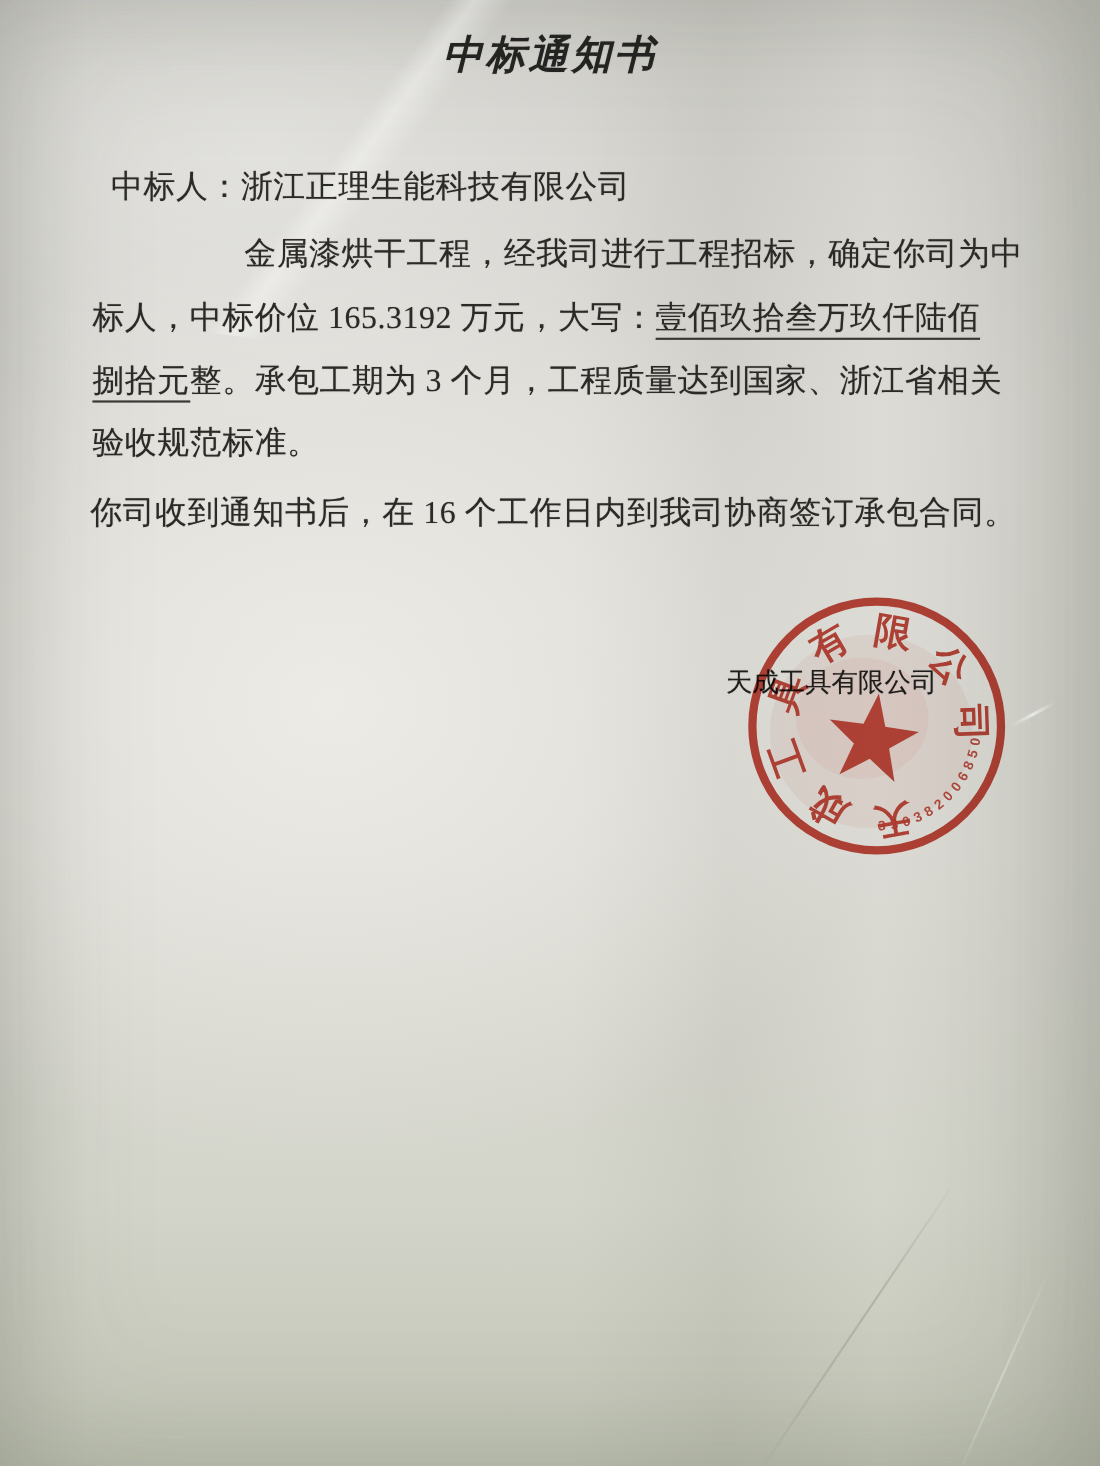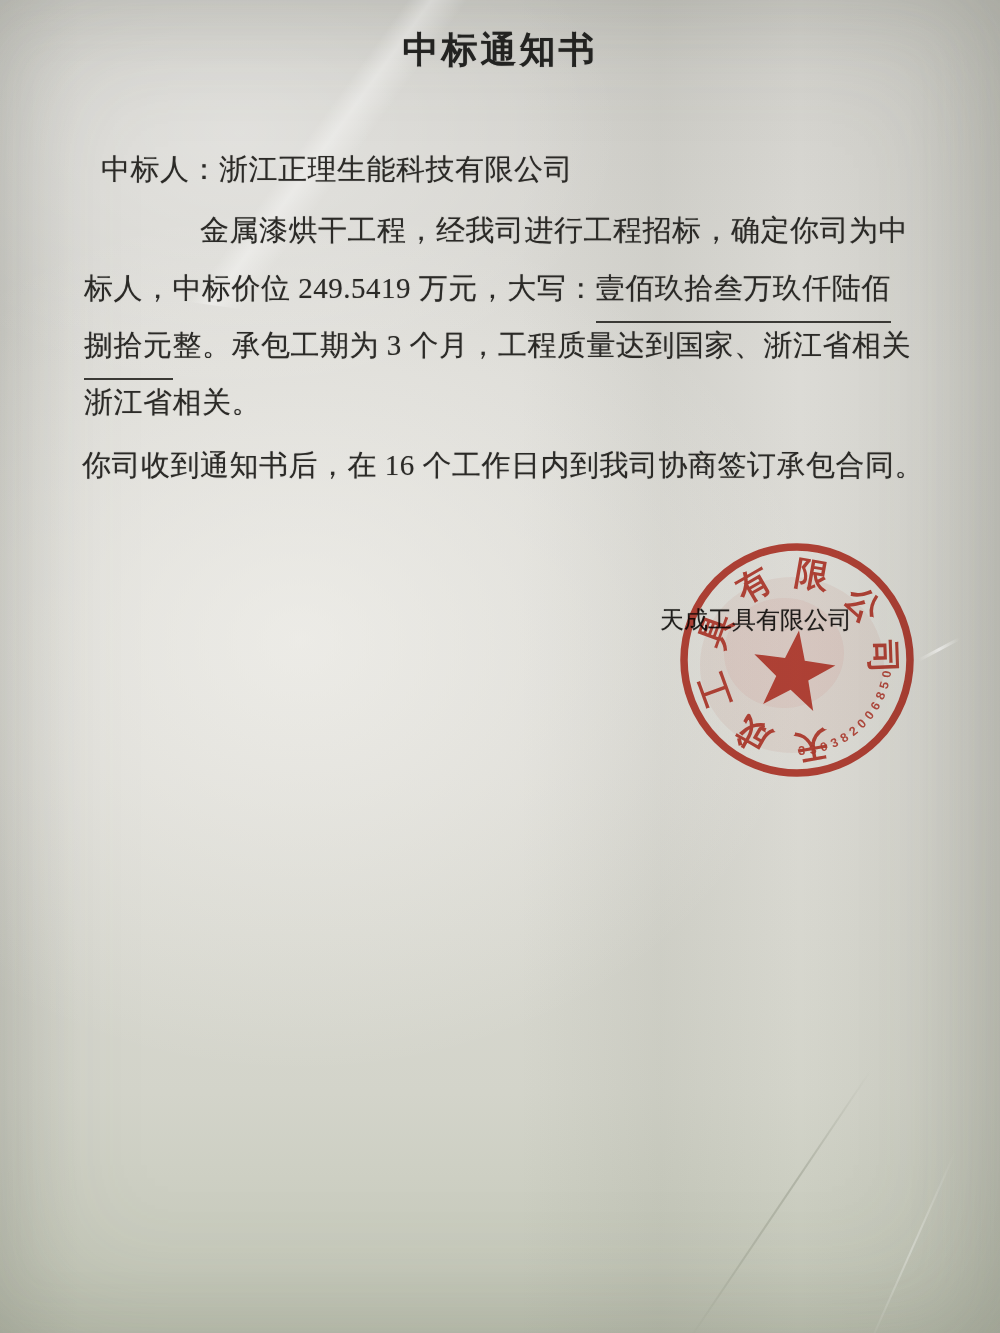--- a/index.html
+++ b/index.html
@@ -36,31 +36,31 @@
     left:955px;top:1150px;width:2px;height:220px;
     background:linear-gradient(to bottom, transparent, rgba(255,255,255,0.30), transparent);
     transform:rotate(24deg);transform-origin:top center;
   }
   
   .doc-title{
     position:absolute;left:0;top:26px;width:1000px;margin:0;
     text-align:center;
     font-family:"Liberation Sans","DejaVu Sans",sans-serif;
     font-size:36px;font-weight:bold;letter-spacing:3px;
-    color:#232321;text-shadow:0 0 1px rgba(35,35,33,0.45);
+    color:#232321;text-shadow:0 0 1px rgba(35,35,33,0.45);font-style:italic;
   }
   .line{
     position:absolute;white-space:nowrap;
     font-size:29px;color:#2b2a27;
     text-shadow:0 0 1px rgba(43,42,39,0.40);
     letter-spacing:0.5px;
   }
-  .u{border-bottom:2px solid #3a3935;padding-bottom:17px;}
+  .u{border-bottom:2px solid #3a3935;padding-bottom:2px;}
   .l1{left:101px;top:150px;}
-  .l2{left:200px;top:211px;text-align:center;}
+  .l2{left:222px;top:211px;text-align:center;}
   .l3{left:84px;top:269px;}
   .l4{left:84px;top:326px;}
   .l5{left:84px;top:383px;}
   .l6{left:82px;top:446px;}
   .sig-company{left:660px;top:604px;font-size:24px;letter-spacing:0px;color:#1f1e1c;}
   .sig-date{left:657px;top:663px;font-size:30px;letter-spacing:1px;color:#1f1e1c;}
   
   .seal{
     position:absolute;left:672px;top:535px;width:250px;height:250px;
     mix-blend-mode:multiply;opacity:0.93;
@@ -75,25 +75,25 @@
   <div class="crease crease-right"></div>
   <div class="crease crease-br1"></div>
   <div class="crease crease-br2"></div>
 
   <h1 class="doc-title">中标通知书</h1>
 
   <div class="line l1"><span>中标人：</span><span>浙江正理生能科技有限公司</span></div>
 
   <div class="line l2">金属漆烘干工程，经我司进行工程招标，确定你司为中</div>
 
-  <div class="line l3"><span>标人，中标价位 249.5419 万元，大写：</span><span class="u">壹佰玖拾叁万玖仟陆佰</span></div>
+  <div class="line l3"><span>标人，中标价位 165.3192 万元，大写：</span><span class="u">壹佰玖拾叁万玖仟陆佰</span></div>
 
   <div class="line l4"><span class="u">捌拾元</span><span>整。承包工期为 3 个月，工程质量达到国家、浙江省相关</span></div>
 
-  <div class="line l5">浙江省相关。</div>
+  <div class="line l5">验收规范标准。</div>
 
   <div class="line l6">你司收到通知书后，在 16 个工作日内到我司协商签订承包合同。</div>
 
   <div class="line sig-company">天成工具有限公司</div>
 
   <svg class="seal" id="seal-svg" viewBox="0 0 250 250" aria-hidden="true">
       <ellipse cx="120" cy="130" rx="92" ry="88" fill="#c23325" opacity="0.07"></ellipse>
       <ellipse cx="112" cy="118" rx="60" ry="55" fill="#c23325" opacity="0.06"></ellipse>
       <circle cx="125" cy="125" r="113" fill="none" stroke="#c23325" stroke-width="7.5" opacity="0.96"></circle>
       <polygon points="126.98444334128281,95.41847304411247 132.80919229780295,125.77122339424292 163.34673337952495,130.533128360322 136.27949878708583,145.4523094954143 141.1872771997933,175.96674649293385 118.63405728367889,154.8345571686067 91.12969007026311,168.93161141456198 104.25826819879246,140.95201902033781 82.35185600913582,119.15004068806967 113.01898343263986,122.98989092139824" fill="#c23325" opacity="0.95"></polygon>

